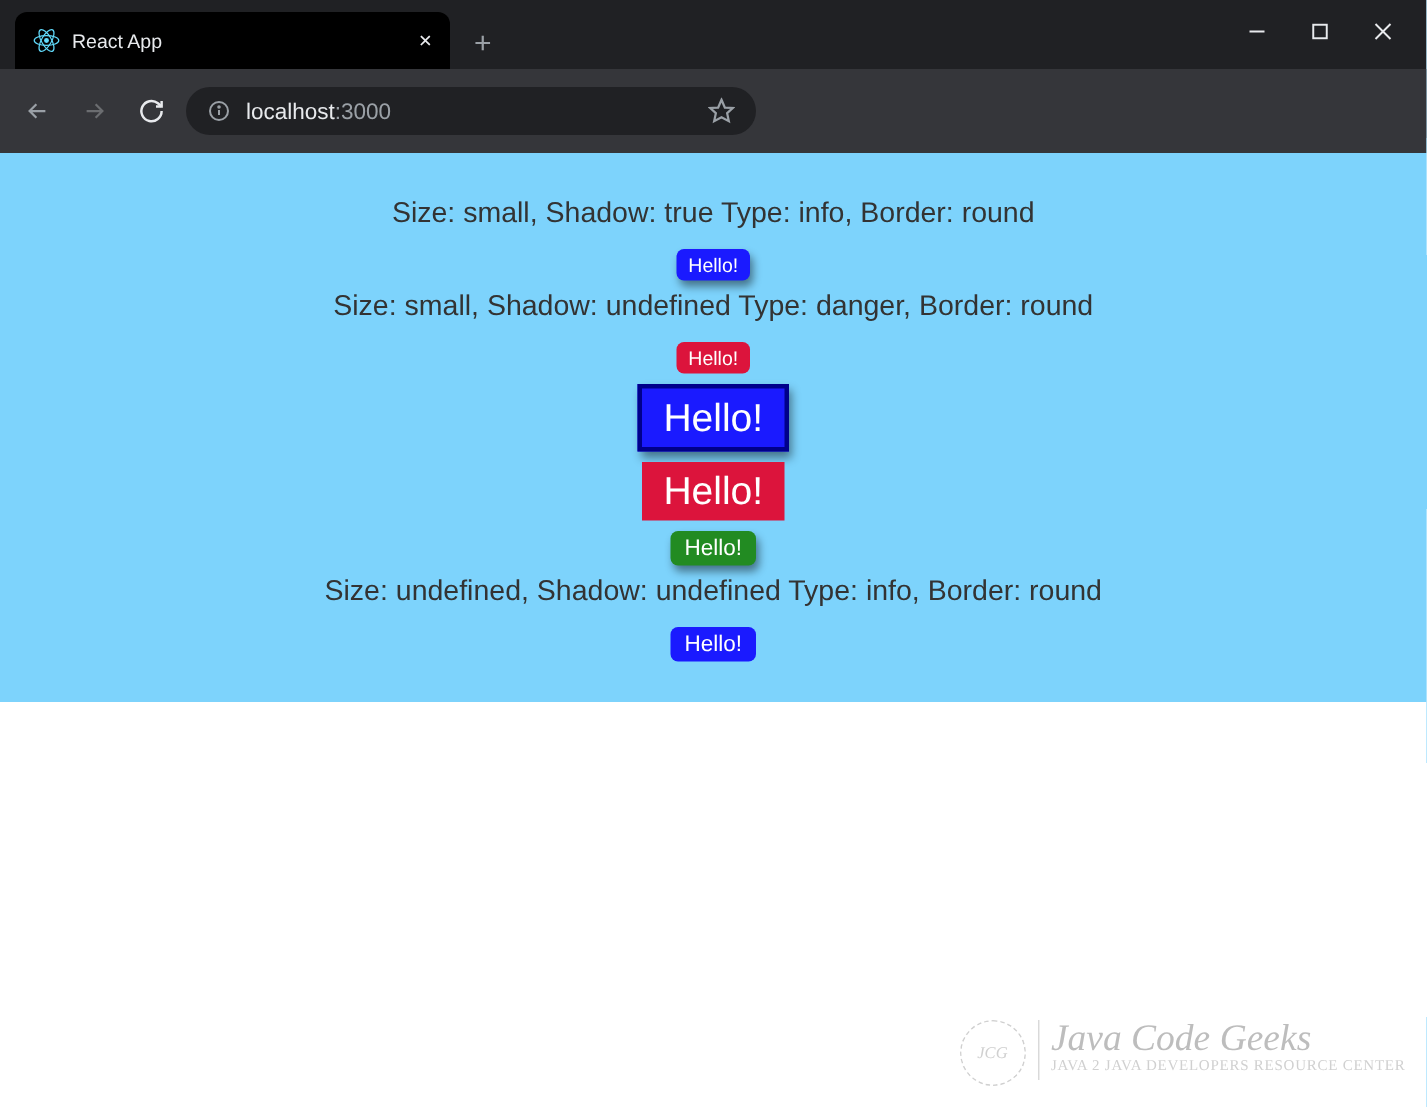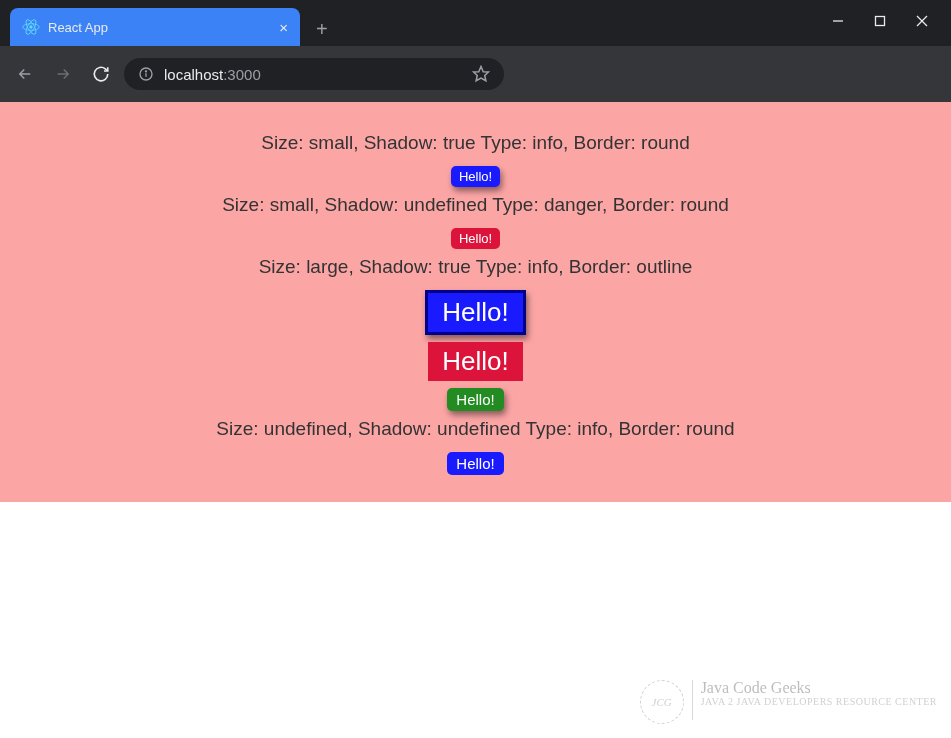--- a/index.html
+++ b/index.html
@@ -19,21 +19,21 @@
       flex-direction: column;
     }
     .titlebar {
       height: 46px;
       display: flex;
       align-items: flex-start;
     }
     .tab {
       margin-top: 8px;
       margin-left: 10px;
-      background: #3b82f6;
+      background: #000000;
       border-radius: 8px 8px 0 0;
       height: 38px;
       width: 290px;
       display: flex;
       align-items: center;
       padding: 16px 12px;
       color: #e8eaed;
       font-size: 13px;
       gap: 8px;
     }
@@ -89,21 +89,21 @@
       gap: 10px;
       color: #e8eaed;
       font-size: 15px;
     }
     .info-icon { color: #9aa0a6; display: flex; }
     .url-host { color: #e8eaed; }
     .url-port { color: #9aa0a6; }
     .star-icon { margin-left: auto; color: #9aa0a6; display: flex; }
     
     .page {
-      background: #fca5a5;
+      background: #7dd3fc;
       padding: 40px 20px 20px;
       text-align: center;
     }
     .row {
       margin-bottom: 6px;
     }
     .desc {
       font-size: 19px;
       color: #333;
       font-weight: 400;
@@ -148,21 +148,21 @@
       opacity: 0.55;
       color: #888;
       font-family: Georgia, serif;
     }
     .wm-circle {
       width: 44px; height: 44px; border: 1px dashed #aaa; border-radius: 50%;
       display: flex; align-items: center; justify-content: center;
       font-size: 11px; font-style: italic; color: #aaa;
     }
     .wm-divider { width: 1px; height: 40px; background: #bbb; }
-    .wm-text { font-size: 16px; line-height: 1; }
+    .wm-text { font-size: 25px; font-style: italic; line-height: 1; }
     .wm-sub { font-size: 10px; letter-spacing: 0.5px; color: #aaa; }
   </style>
 </head>
 <body>
 
 <div class="chrome">
   <div class="titlebar">
     <div class="tab">
       <span class="favicon">
         <svg viewBox="-11 -11 22 22">
@@ -229,21 +229,21 @@
           </svg>
         </span>
     </div>
   </div>
 </div>
 
 <div class="page">
   <div id="rows">
       <div class="row"><div class="desc">Size: small, Shadow: true Type: info, Border: round</div><button class="btn btn-small btn-info round shadow">Hello!</button></div>
       <div class="row"><div class="desc">Size: small, Shadow: undefined Type: danger, Border: round</div><button class="btn btn-small btn-danger round">Hello!</button></div>
-      <div class="row"><div class="desc">Size: large, Shadow: true Type: info, Border: outline</div><button class="btn btn-large btn-info outline shadow">Hello!</button></div>
+      <div class="row"><button class="btn btn-large btn-info outline shadow">Hello!</button></div>
       <div class="row"><button class="btn btn-large btn-danger no-outline">Hello!</button></div>
       <div class="row"><button class="btn btn-med btn-success round shadow">Hello!</button></div>
       <div class="row"><div class="desc">Size: undefined, Shadow: undefined Type: info, Border: round</div><button class="btn btn-med btn-info round">Hello!</button></div>
     </div>
 </div>
 
 <div class="watermark">
   <div class="wm-circle">JCG</div>
   <div class="wm-divider"></div>
   <div>

